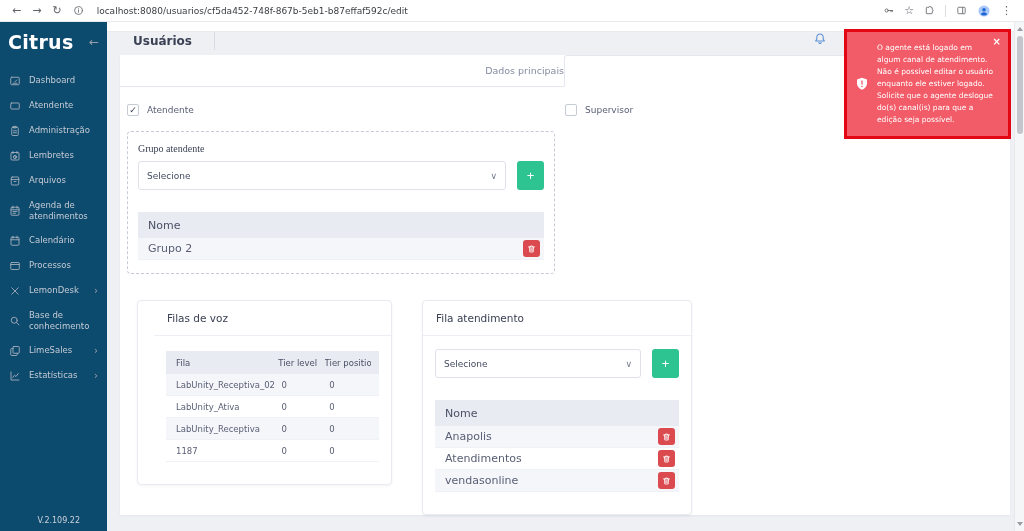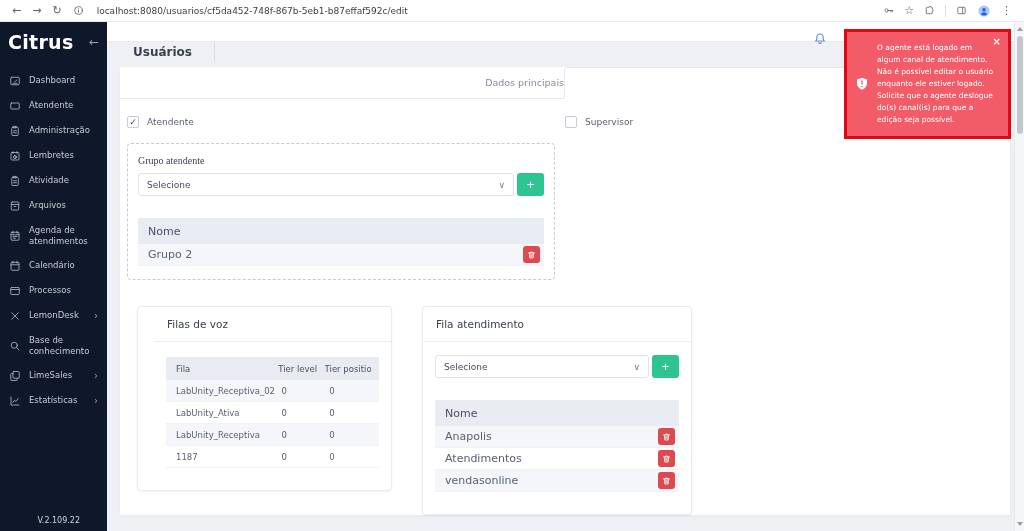--- a/index.html
+++ b/index.html
@@ -14,21 +14,21 @@
   .nav-ic svg { width:11px; height:11px; }
   .url-text { font-size:9px; color:#3a3d42; margin-left:2px; flex:1; white-space:nowrap; overflow:hidden; }
   .bar-right { display:flex; align-items:center; gap:10px; margin-left:auto; }
   .bar-right svg { width:11px; height:11px; }
   .bar-divider { width:1px; height:12px; background:#dadce0; }
   .avatar svg { width:14px; height:14px; }
 
   
   .app { display:flex; height:509px; }
 
-  .sidebar { width:107px; background:#0f172a; display:flex; flex-direction:column; flex-shrink:0; }
+  .sidebar { width:107px; background:#0c4a6e; display:flex; flex-direction:column; flex-shrink:0; }
   .logo-row { display:flex; align-items:center; padding:9px 8px 11px 8px; }
   .logo-text { font-size:19px; font-weight:bold; color:#fff; letter-spacing:.3px; position:relative; }
   .leaf { position:absolute; top:-2px; left:22px; width:8px; height:5px; background:#97b934;
     border-radius:90% 10% 90% 10%; transform:rotate(-18deg); }
   .collapse { margin-left:auto; color:#98a0ac; font-size:12px; cursor:pointer; }
   .menu { padding-top:4px; }
   .menu-item { display:flex; align-items:center; gap:8px; padding:6.5px 9px; cursor:pointer; color:#c6cbd4; }
   .mi-icon { color:#aeb4bf; flex:0 0 12px; }
   .mi-icon svg { width:12px; height:12px; }
   .mi-label { font-size:8.5px; line-height:1.3; }
@@ -57,21 +57,21 @@
   .form-area { padding:17px 7px 0; }
   .checkbox-row { display:flex; }
   .cb-item { width:50%; display:flex; align-items:center; gap:8px; cursor:pointer; }
   .cb-box { width:12px; height:12px; border:1px solid #c6cbd6; border-radius:2px; background:#fff;
     display:flex; align-items:center; justify-content:center; font-size:9px; color:#3d4254; line-height:1; }
   .cb-label { font-size:9px; color:#5a6076; }
 
   .dashed-panel { width:428px; margin-top:15px; border:1px dashed #c5cad6; border-radius:4px; padding:11px 10px 13px; }
   .panel-title { font-size:10px; color:#3b4154; margin-bottom:7px;font-family:Liberation Serif, serif; }
 
-  .select-row { display:flex; height:23px; }
+  .select-row { display:flex; height:29px;gap:8px; }
   .select-box { flex:1; border:1px solid #dfe2ea; border-radius:3px; background:#fff;
     display:flex; align-items:center; padding:0 8px; font-size:9px; color:#444a60; cursor:pointer; }
   .select-chevron { margin-left:auto; color:#737a8e; font-size:9px; }
   .add-btn { width:27px; margin-left:3px; background:#2ec492; border:none; border-radius:3px; color:#fff;
     font-size:13px; line-height:1; display:flex; align-items:center; justify-content:center; cursor:pointer; }
 
   .data-table { margin-top:22px; font-size:11px; }
   .t-head { background:#e9ebf2; color:#4a5066; padding:6.5px 10px; display:flex; }
   .t-body .t-row { display:flex; align-items:center; height:22px; padding:0 4px 0 10px;
     color:#585e74; border-bottom:1px solid #f0f1f6; background:#fff; }
@@ -200,31 +200,20 @@
               <circle cx="12" cy="14" r="3.2"></circle>
               <path d="M12 12.4V14l1.2 1"></path>
             </svg>
           </span>
     <span class="mi-label">Lembretes</span>
 
   </div>
         <div class="menu-item">
     <span class="mi-icon">
             <svg viewBox="0 0 24 24" fill="none" stroke="currentColor" stroke-width="1.7" stroke-linecap="round" stroke-linejoin="round">
-              <rect x="5.5" y="4.5" width="13" height="16.5" rx="2"></rect>
-              <path d="M9.5 2.8h5v3h-5z"></path>
-              <path d="M9 11.5h6M9 15.5h6"></path>
-            </svg>
-          </span>
-    <span class="mi-label">Atividade</span>
-
-  </div>
-        <div class="menu-item">
-    <span class="mi-icon">
-            <svg viewBox="0 0 24 24" fill="none" stroke="currentColor" stroke-width="1.7" stroke-linecap="round" stroke-linejoin="round">
               <rect x="4.5" y="4" width="15" height="16" rx="2"></rect>
               <path d="M4.5 9h15"></path>
               <path d="M10 13h4"></path>
             </svg>
           </span>
     <span class="mi-label">Arquivos</span>
 
   </div>
         <div class="menu-item">
     <span class="mi-icon">

